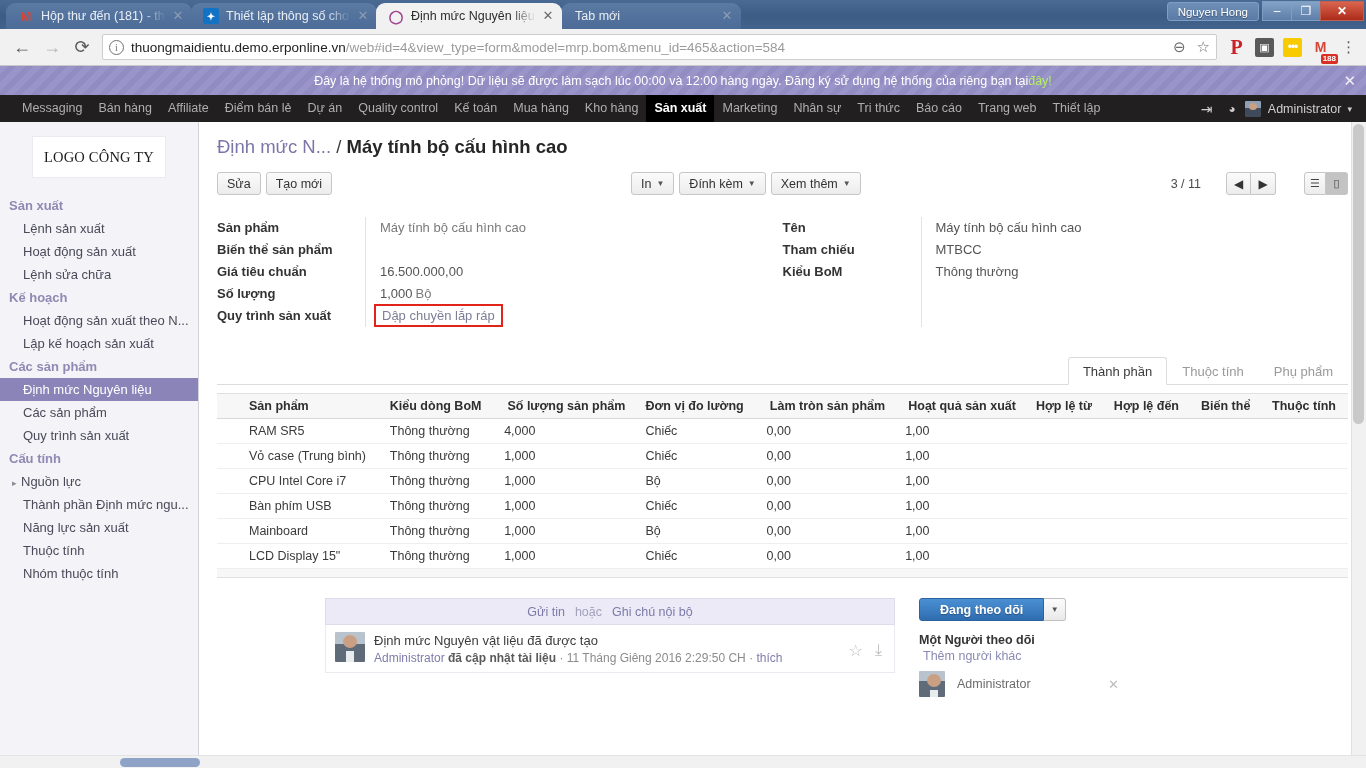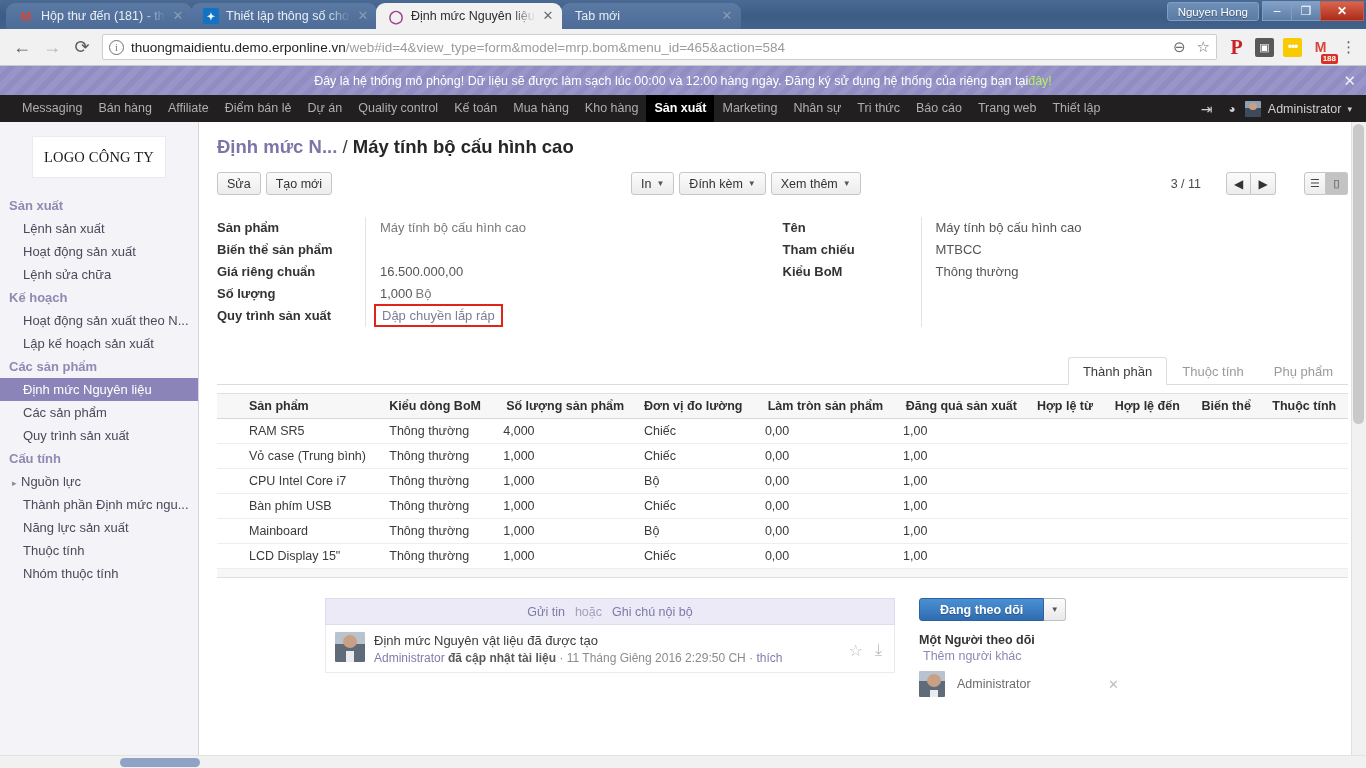--- a/index.html
+++ b/index.html
@@ -233,21 +233,21 @@
 
   
   .main {
     flex: 1 1 auto;
     background: #fff;
     padding: 12px 14px 0 14px;
     overflow: hidden;
     position: relative;
   }
   .crumbs { font-size: 18.5px; padding: 2px 0 0 4px; }
-  .crumbs .lnk { color: #7c75a8; font-weight: bold; }
+  .crumbs .lnk { color: #7c75a8; }
   .crumbs .sep { color: #3d3d3d; }
   .crumbs .cur { color: #262626; font-weight: bold; }
 
   .toolbar {
     display: flex; align-items: center;
     margin-top: 14px; padding: 0 4px;
     position: relative;
   }
   .btn {
     height: 23px;
@@ -595,21 +595,21 @@
           <span class="vbtn r">▯</span>
         </span>
       </div>
     </div>
 
     <div class="sheet">
       <div class="fcol">
         <div class="labels">
           <div class="flabel">Sản phẩm</div>
           <div class="flabel">Biến thể sản phẩm</div>
-          <div class="flabel">Giá riêng chuẩn</div>
+          <div class="flabel">Giá tiêu chuẩn</div>
           <div class="flabel">Số lượng</div>
           <div class="flabel">Quy trình sản xuất</div>
         </div>
         <div class="values">
           <div class="fvalue">Máy tính bộ cấu hình cao</div>
           <div class="fvalue">&nbsp;</div>
           <div class="fvalue dark">16.500.000,00</div>
           <div class="fvalue dark"><span>1,000</span><span class="unit">Bộ</span></div>
           <div class="fvalue"><span class="hl-box">Dập chuyền lắp ráp</span></div>
         </div>
@@ -637,21 +637,21 @@
       </div>
 
       <table class="grid">
         <thead>
           <tr>
             <th>Sản phẩm</th>
             <th>Kiểu dòng BoM</th>
             <th class="num">Số lượng sản phẩm</th>
             <th>Đơn vị đo lường</th>
             <th class="num">Làm tròn sản phẩm</th>
-            <th class="num">Đăng quả sản xuất</th>
+            <th class="num">Hoạt quả sản xuất</th>
             <th>Hợp lệ từ</th>
             <th>Hợp lệ đến</th>
             <th>Biến thể</th>
             <th>Thuộc tính</th>
           </tr>
         </thead>
         <tbody>
           <tr>
             <td>RAM SR5</td>
             <td>Thông thường</td>

